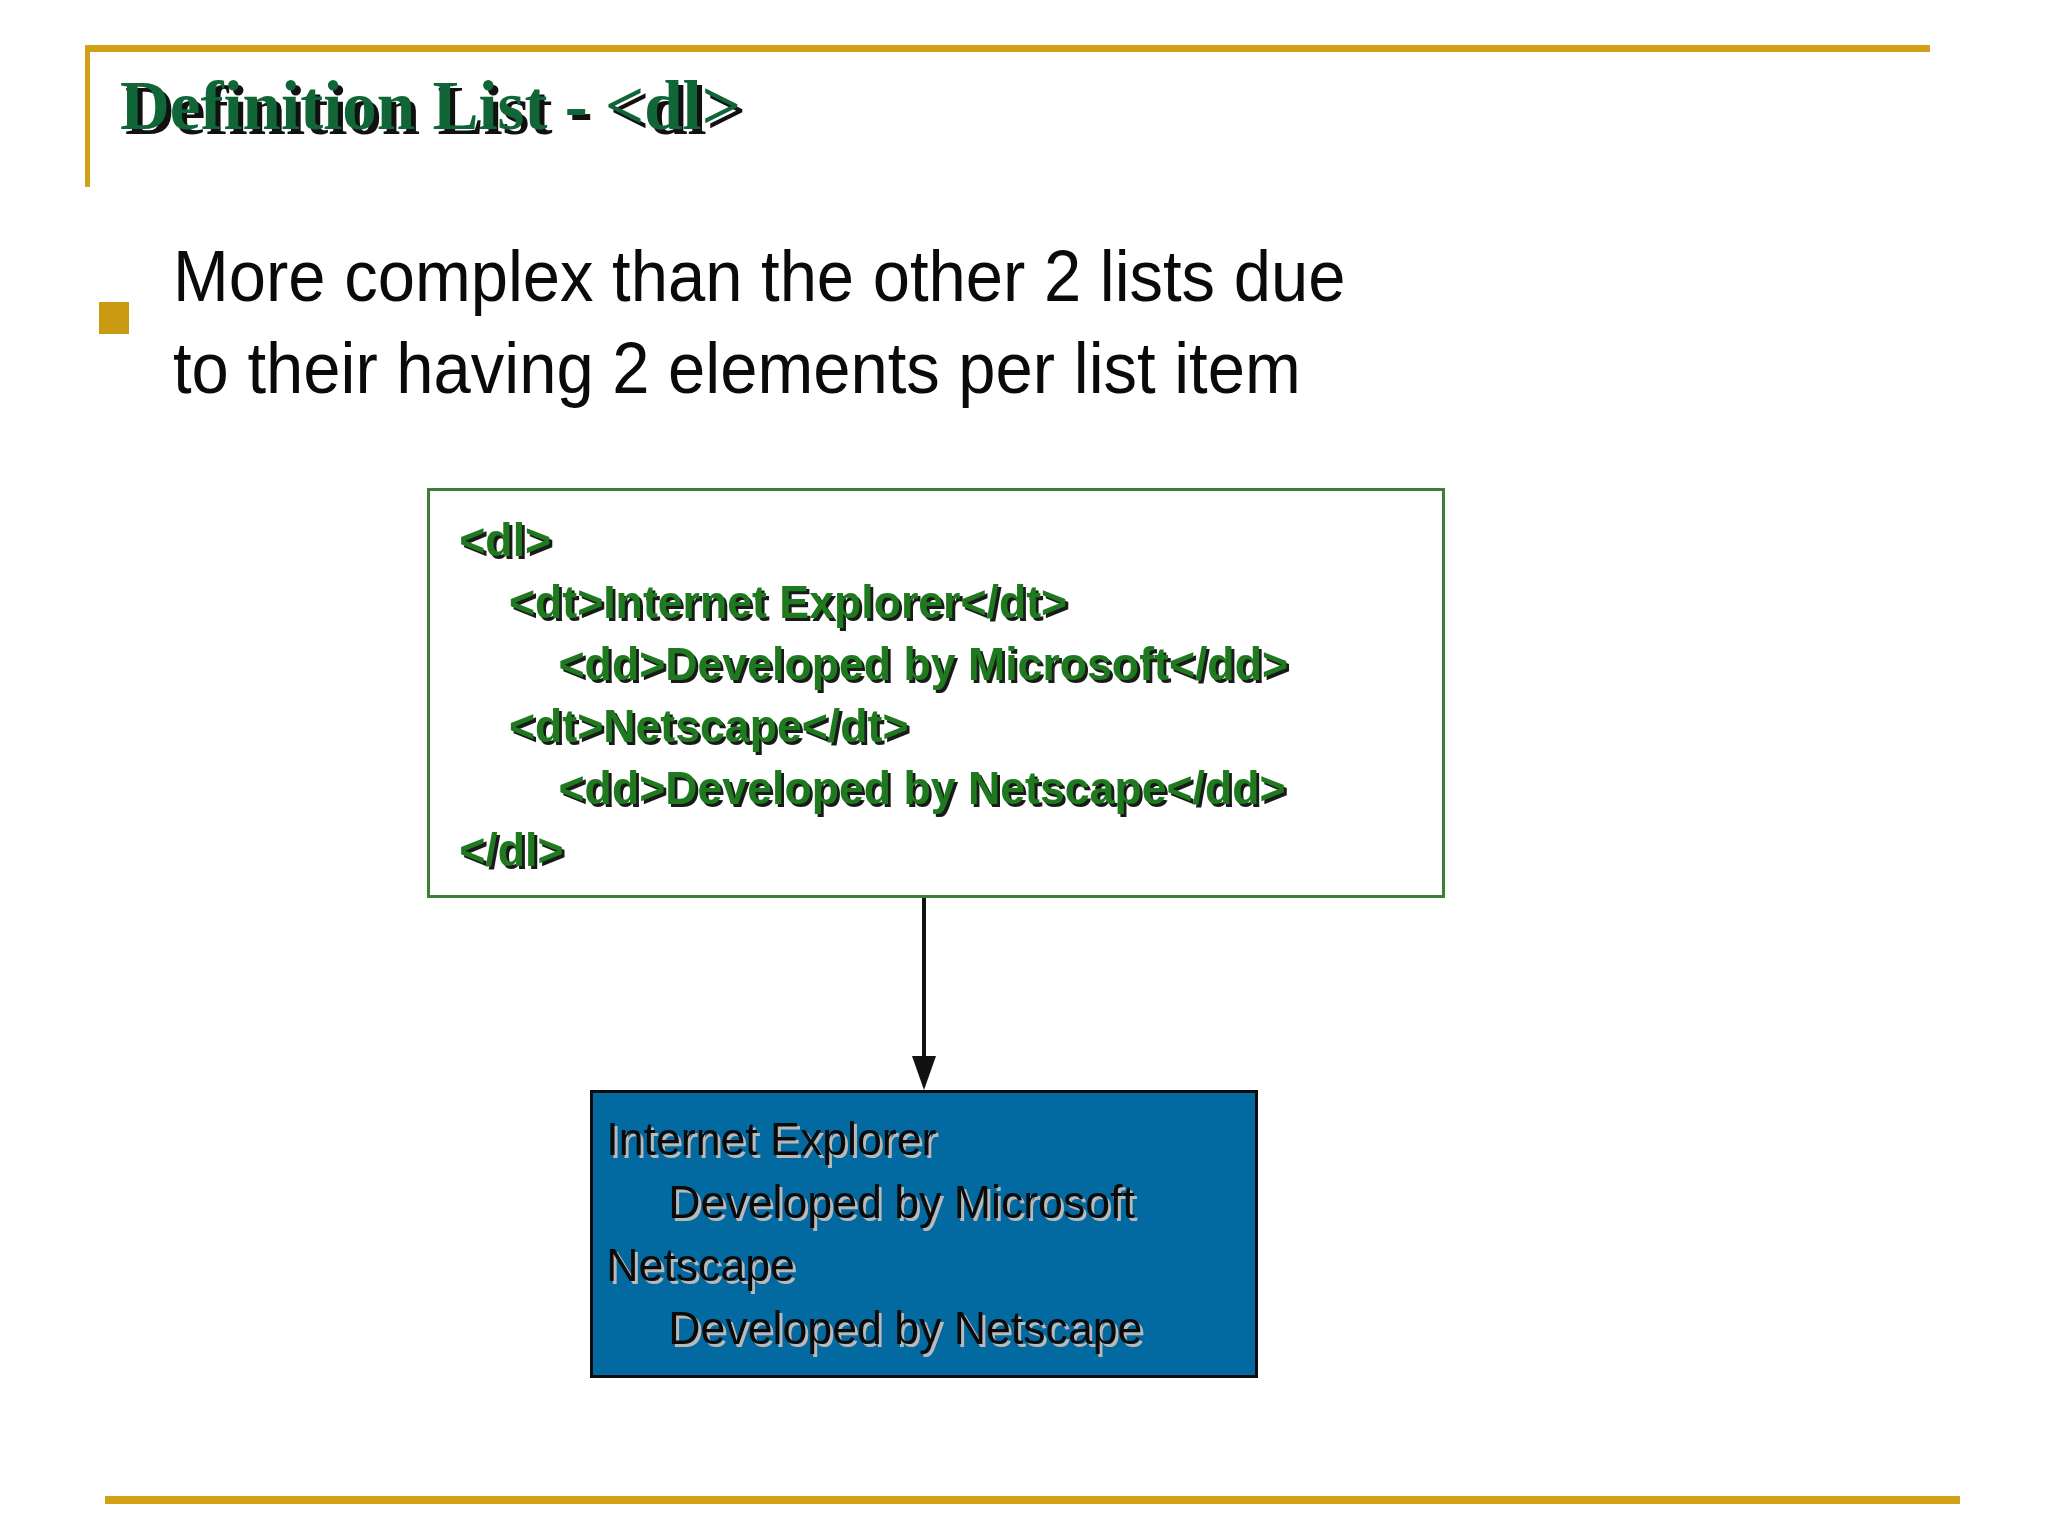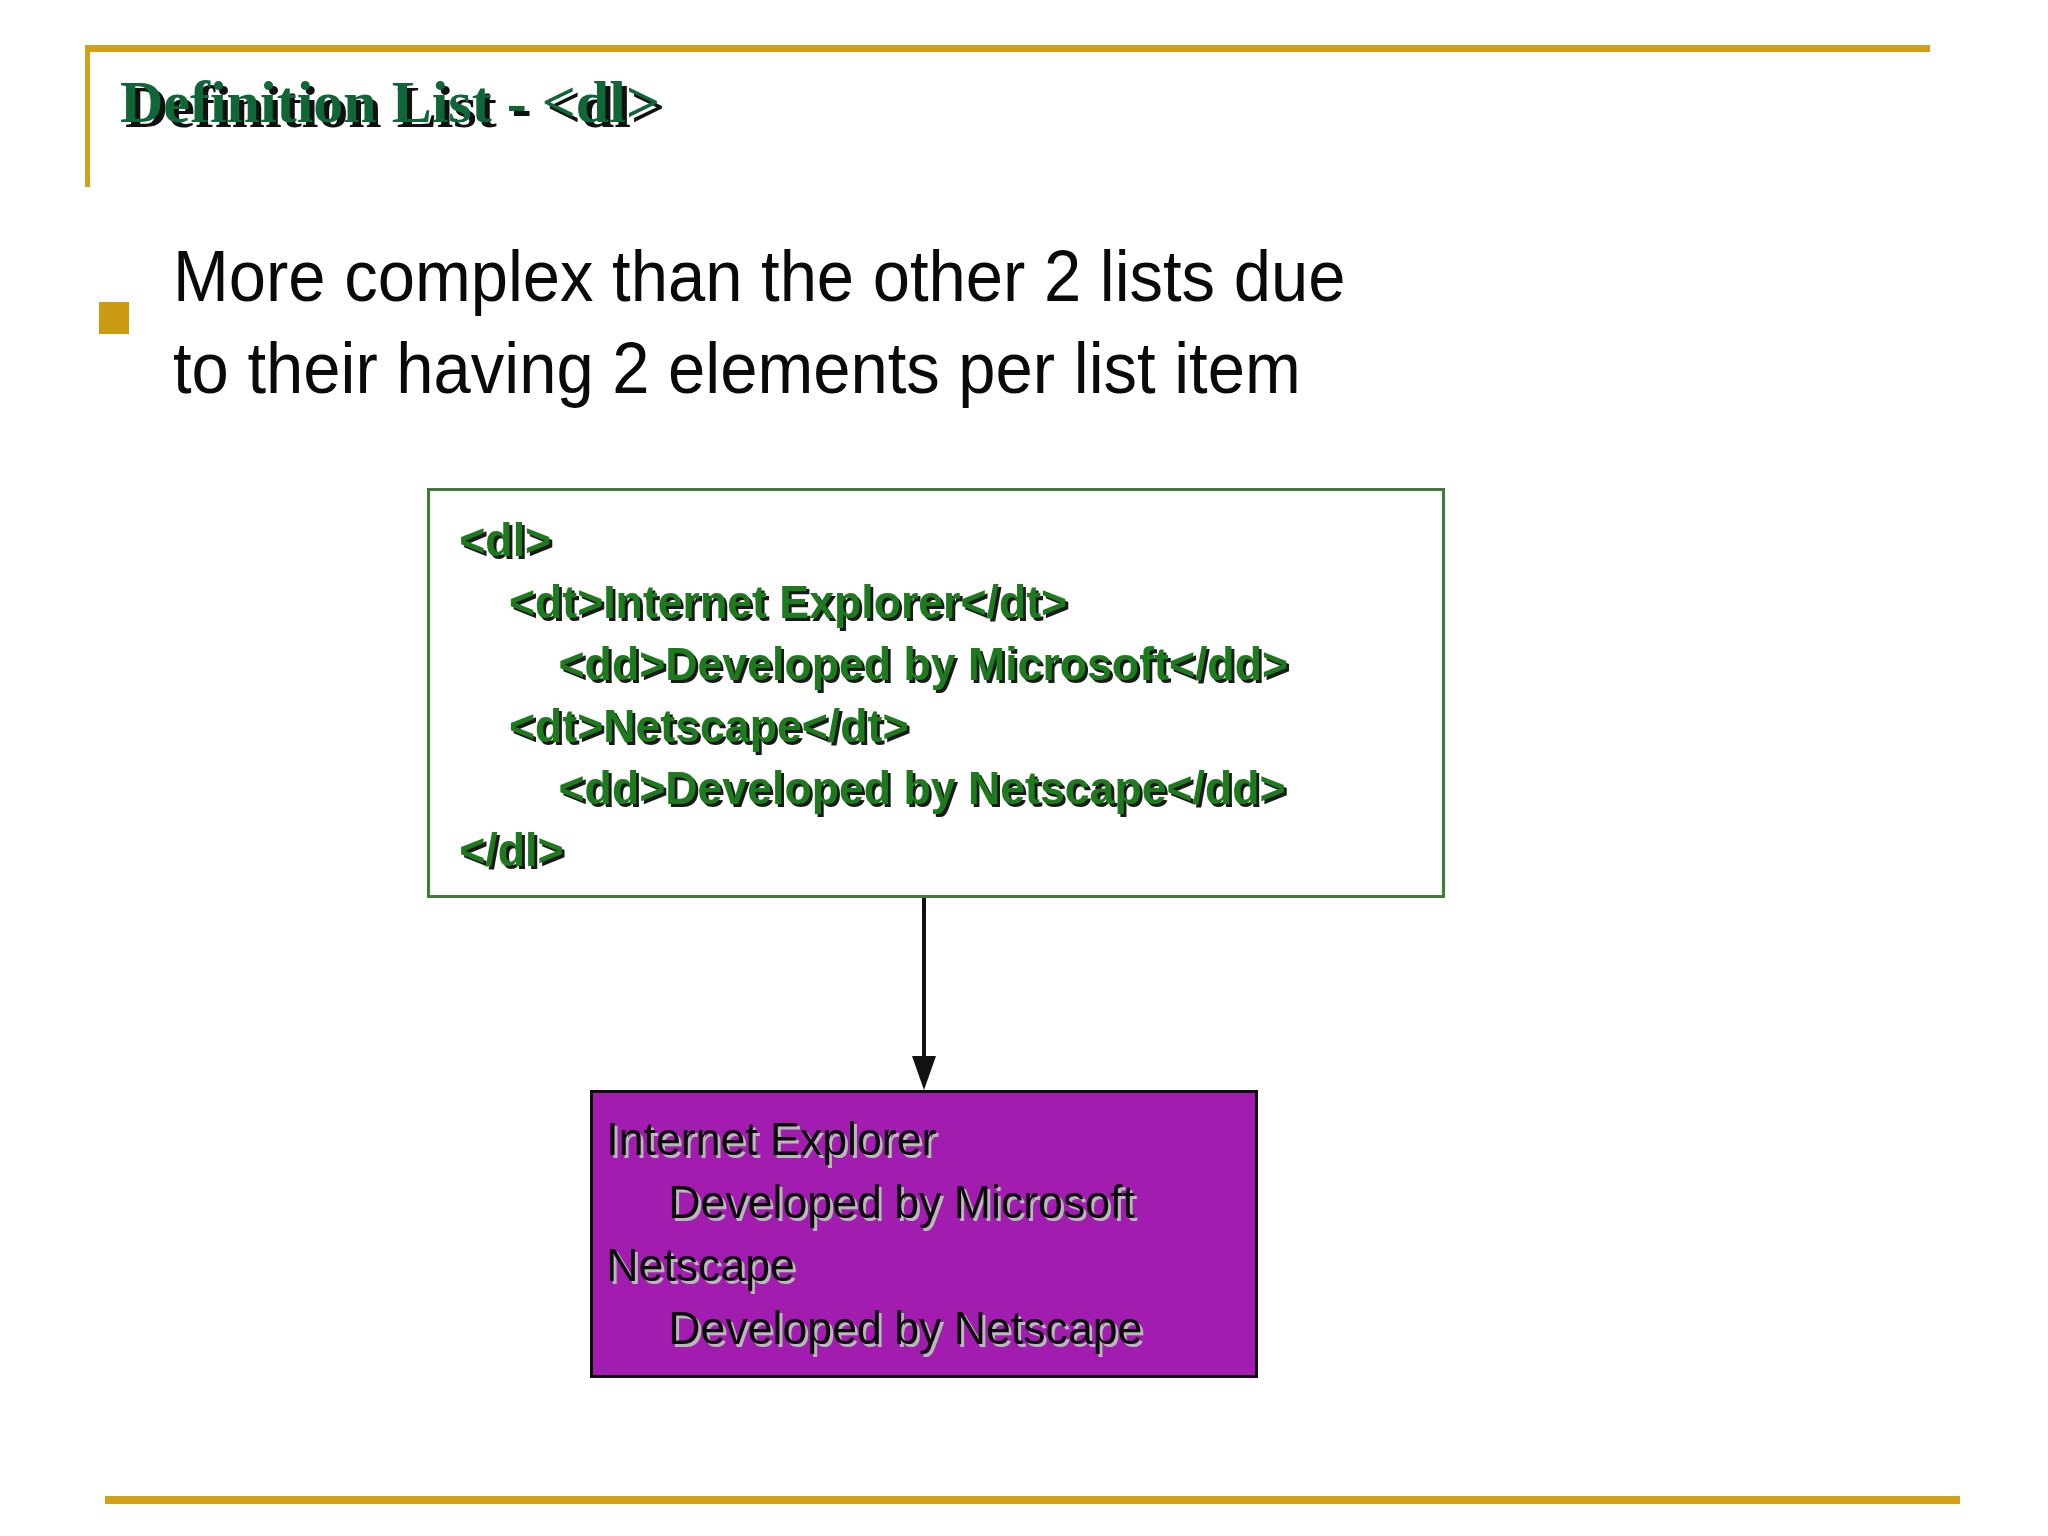--- a/index.html
+++ b/index.html
@@ -44,21 +44,21 @@
     background: #D2A017;
   }
 
   
   .title {
     position: absolute;
     left: 120px;
     top: 72px;
     font-family: "Liberation Serif", serif;
     font-weight: bold;
-    font-size: 60px;
+    font-size: 69px;
     line-height: 1.0;
     color: #116638;
     letter-spacing: 0px;
     text-shadow: 5px 5px 0 #111111;
     white-space: nowrap;
   }
 
   
   .bullet-row {
     position: absolute;
@@ -143,21 +143,21 @@
   }
 
   
   .output-box {
     position: absolute;
     left: 590px;
     top: 1090px;
     width: 668px;
     height: 288px;
     border: 3px solid #0d0d0d;
-    background: #a21caf;
+    background: #0369a1;
     box-sizing: border-box;
   }
   .output-inner {
     padding: 14px 0 0 0;
   }
   .output-line {
     font-family: "Liberation Sans Narrow", "Liberation Sans", sans-serif;
     font-size: 47px;
     line-height: 63px;
     color: #0b0b0b;

